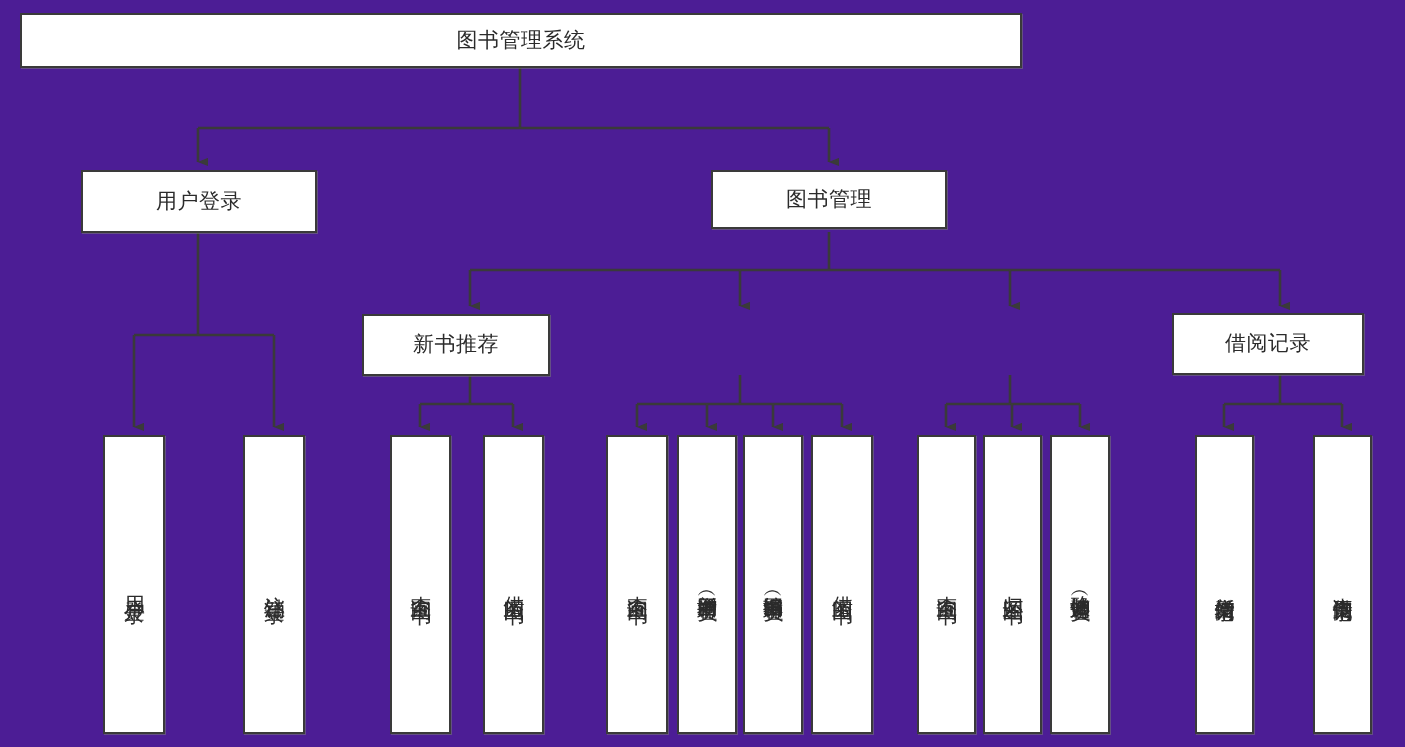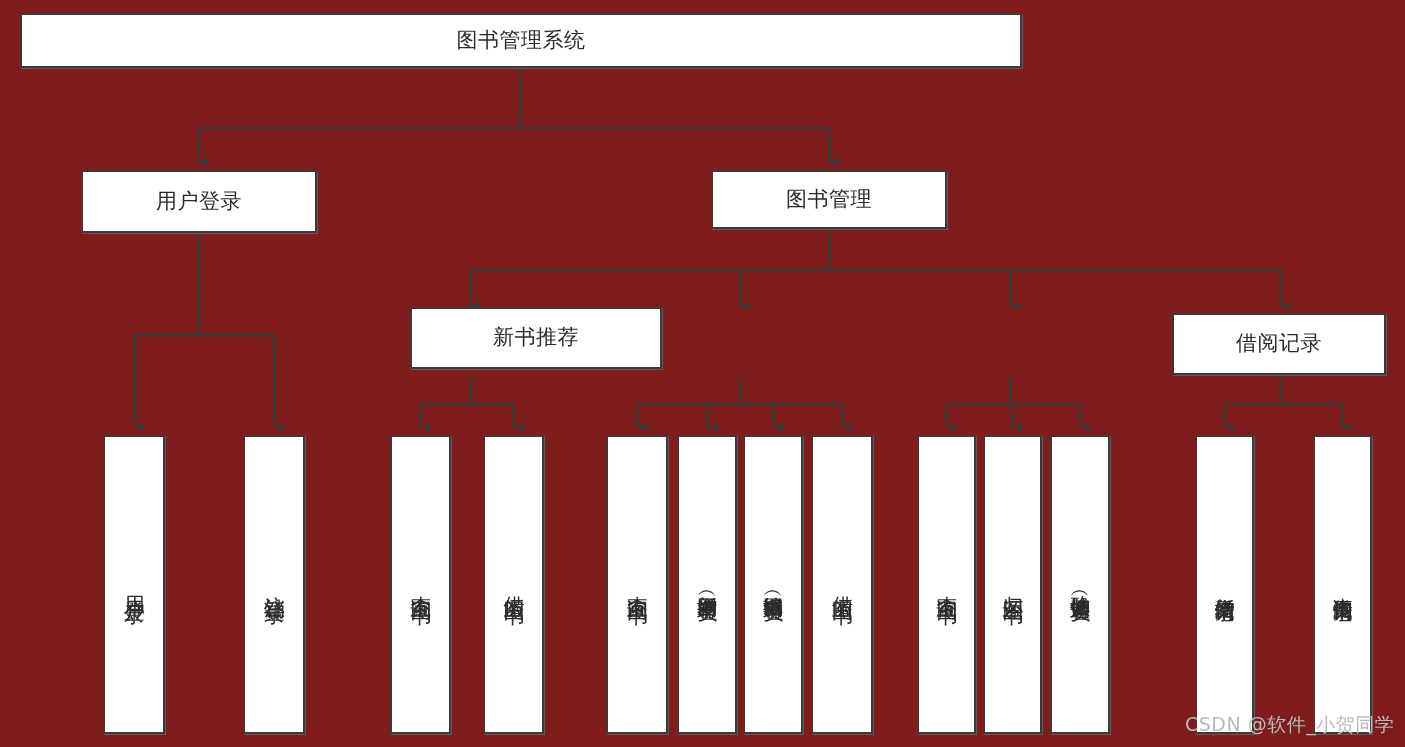--- a/index.html
+++ b/index.html
@@ -10,21 +10,21 @@
   body {
     width: 1405px;
     height: 747px;
     font-family: "DejaVu Sans", "Liberation Sans", sans-serif;
     overflow: hidden;
   }
   #diagram-root {
     position: relative;
     width: 1405px;
     height: 747px;
-    background: #7f1d1d;
+    background: #4c1d95;
   }
   #connector-layer {
     position: absolute;
     left: 0;
     top: 0;
     width: 1405px;
     height: 747px;
     pointer-events: none;
   }
   .node {
@@ -133,24 +133,24 @@
     <span class="node-label">图书管理系统</span>
   </div>
 
   <div class="node horiz" style="left:81px; top:170px; width:236px; height:63px;">
     <span class="node-label">用户登录</span>
   </div>
   <div class="node horiz" style="left:711px; top:170px; width:236px; height:59px;font-family:Liberation Serif, serif;">
     <span class="node-label">图书管理</span>
   </div>
 
-  <div class="node horiz" style="left:362px; top:307px; width:252px; height:62px;margin-left:48px;">
+  <div class="node horiz" style="left:362px; top:314px; width:188px; height:62px;">
     <span class="node-label">新书推荐</span>
   </div>
-  <div class="node horiz" style="left:1172px; top:313px; width:214px; height:62px;">
+  <div class="node horiz" style="left:1172px; top:313px; width:192px; height:62px;">
     <span class="node-label">借阅记录</span>
   </div>
 
   <div class="node vert" style="left:103px; top:435px; width:62px; height:299px;">
     <span class="node-label">用户登录</span>
   </div>
   <div class="node vert" style="left:243px; top:435px; width:62px; height:299px;">
     <span class="node-label">注销登录</span>
   </div>
 
@@ -184,15 +184,14 @@
     <span class="node-label">确认归还（管理员）</span>
   </div>
 
   <div class="node vert tight" style="left:1195px; top:435px; width:59px; height:299px;">
     <span class="node-label">新增借阅记录</span>
   </div>
   <div class="node vert tight" style="left:1313px; top:435px; width:59px; height:299px;">
     <span class="node-label">查询借阅记录</span>
   </div>
 
-  <div id="watermark">CSDN @软件_小贺同学</div>
 
 </div>
 
 </body></html>

